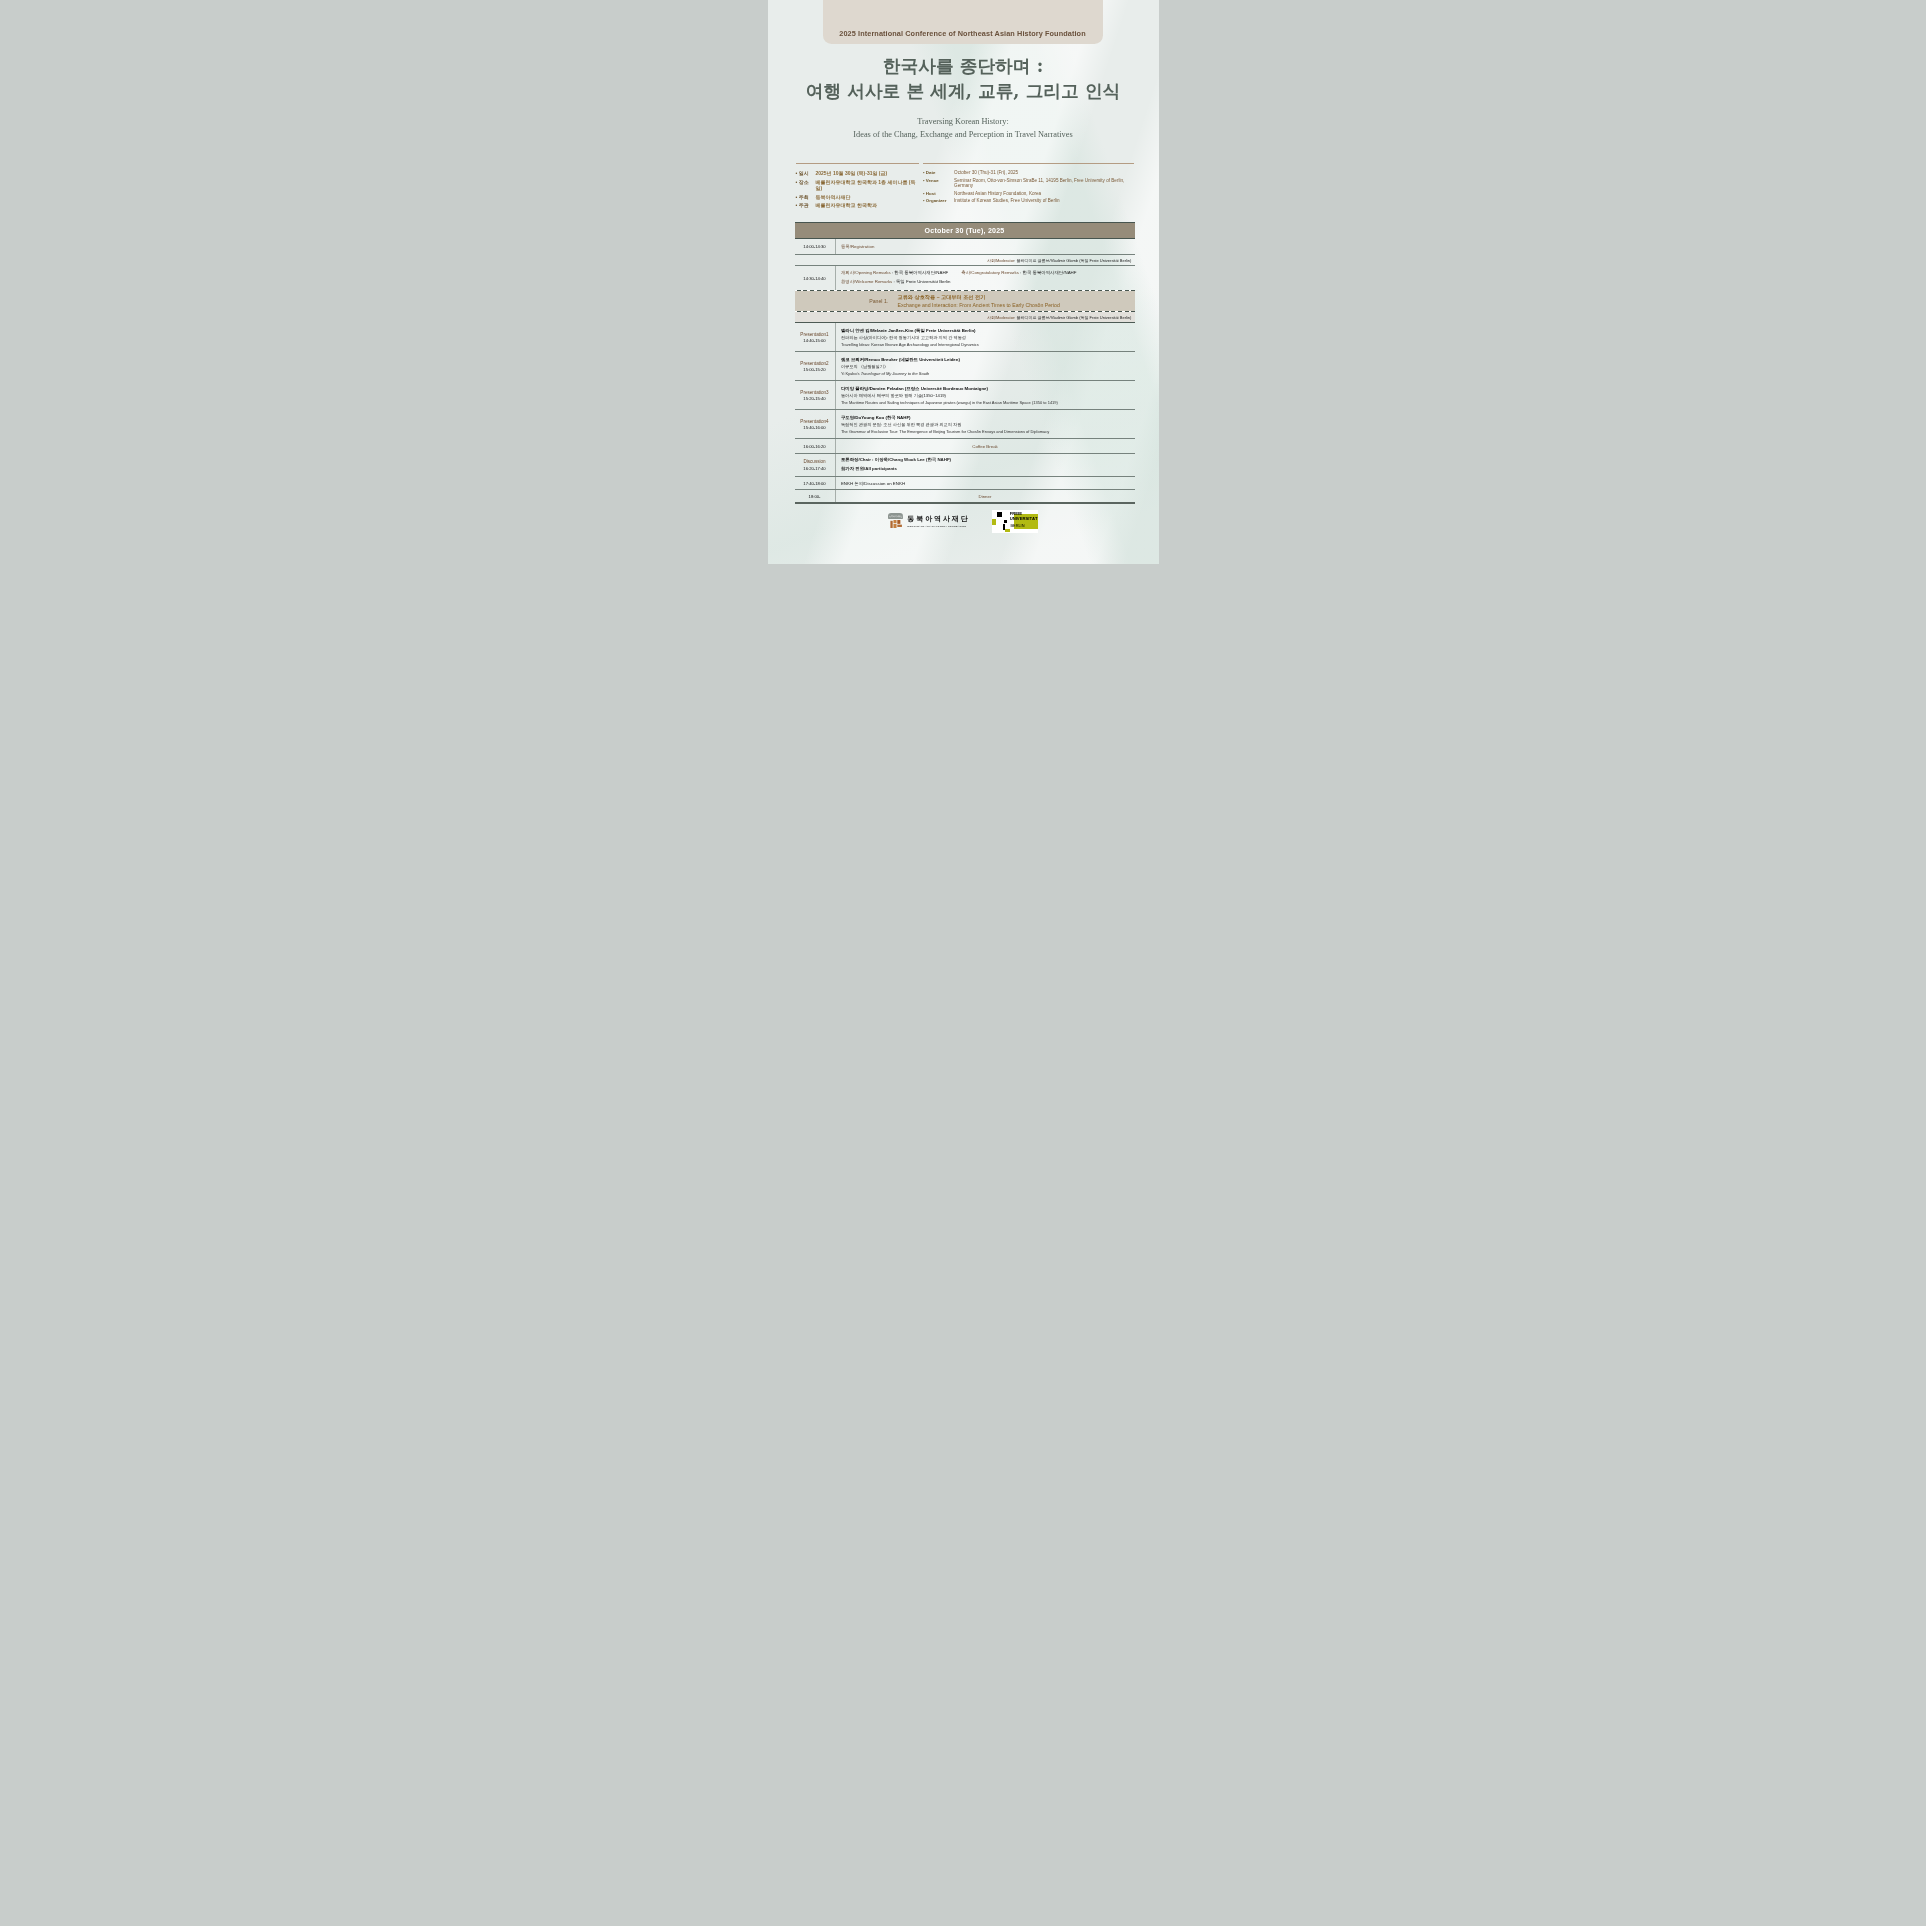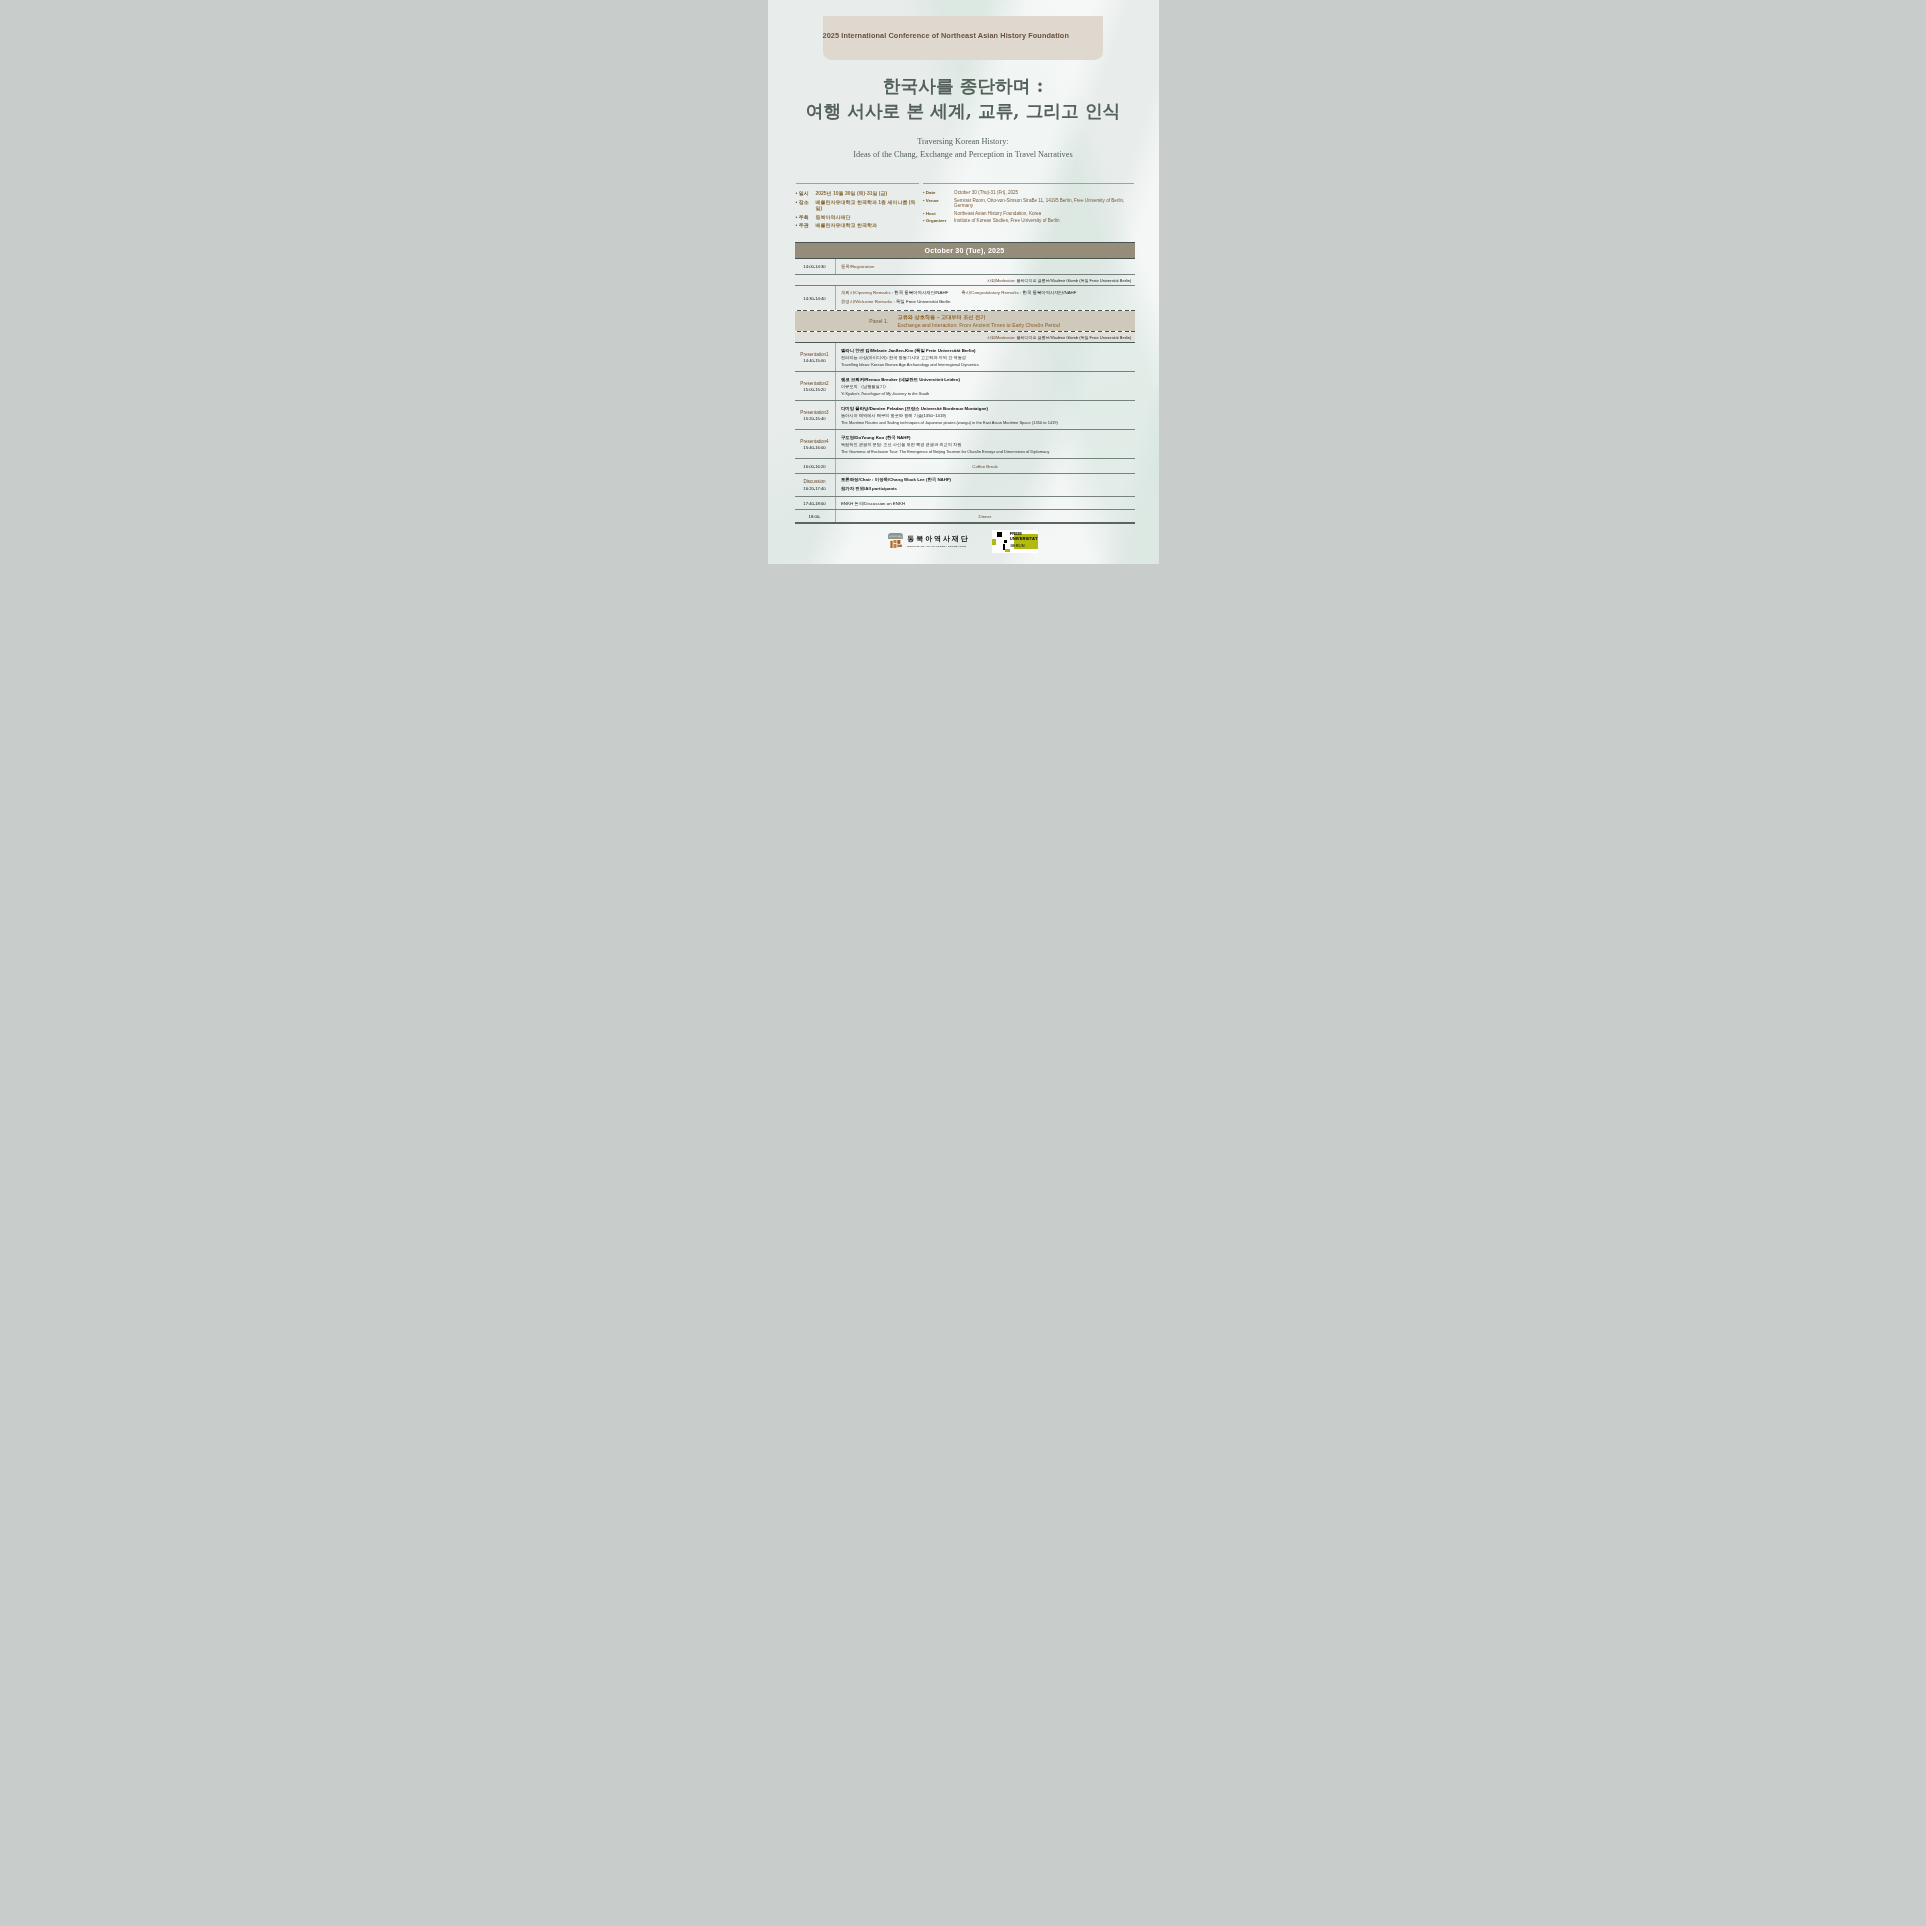--- a/index.html
+++ b/index.html
@@ -13,28 +13,28 @@
     color:#1c1c1c;
   }
   .bg-stripes {
     position:absolute; inset:0; z-index:0;
     background:
       linear-gradient(108deg, rgba(255,255,255,0) 38%, rgba(255,255,255,.6) 45%, rgba(255,255,255,.6) 57%, rgba(255,255,255,0) 63%),
       linear-gradient(71deg, rgba(210,227,220,0) 55%, rgba(210,227,220,.5) 62%, rgba(210,227,220,.5) 76%, rgba(210,227,220,0) 82%),
       linear-gradient(108deg, rgba(255,255,255,0) 72%, rgba(255,255,255,.55) 78%, rgba(255,255,255,.55) 89%, rgba(255,255,255,0) 94%),
       linear-gradient(160deg, rgba(213,228,222,0) 60%, rgba(213,228,222,.5) 78%, rgba(213,228,222,0) 92%);
   }
-  .content { position:relative; z-index:1; padding-top:56px; }
+  .content { position:relative; z-index:1; padding-top:36px; }
 
   
   .banner {
-    position:absolute; left:55px; top:16px; width:280px; height:44px;
+    position:absolute; left:55px; top:0; width:280px; height:44px;
     background:#ded8cf; border-radius:0 0 8.5px 8.5px; z-index:1;
-    display:flex; align-items:flex-end; justify-content:flex-start;
-    padding-bottom:20px; box-sizing:border-box;
+    display:flex; align-items:flex-end; justify-content:center;
+    padding-bottom:6px; box-sizing:border-box;
   }
   .banner-text { font-size:7.3px; font-weight:bold; color:#6a513c; letter-spacing:0.1px; }
 
   
   .title-ko {
     margin-top:17px; text-align:center;
     font-family:"DejaVu Serif","Liberation Serif",serif;
     font-weight:700; font-size:17.7px; line-height:1.44; color:#55625b;
   }
   .title-en {

